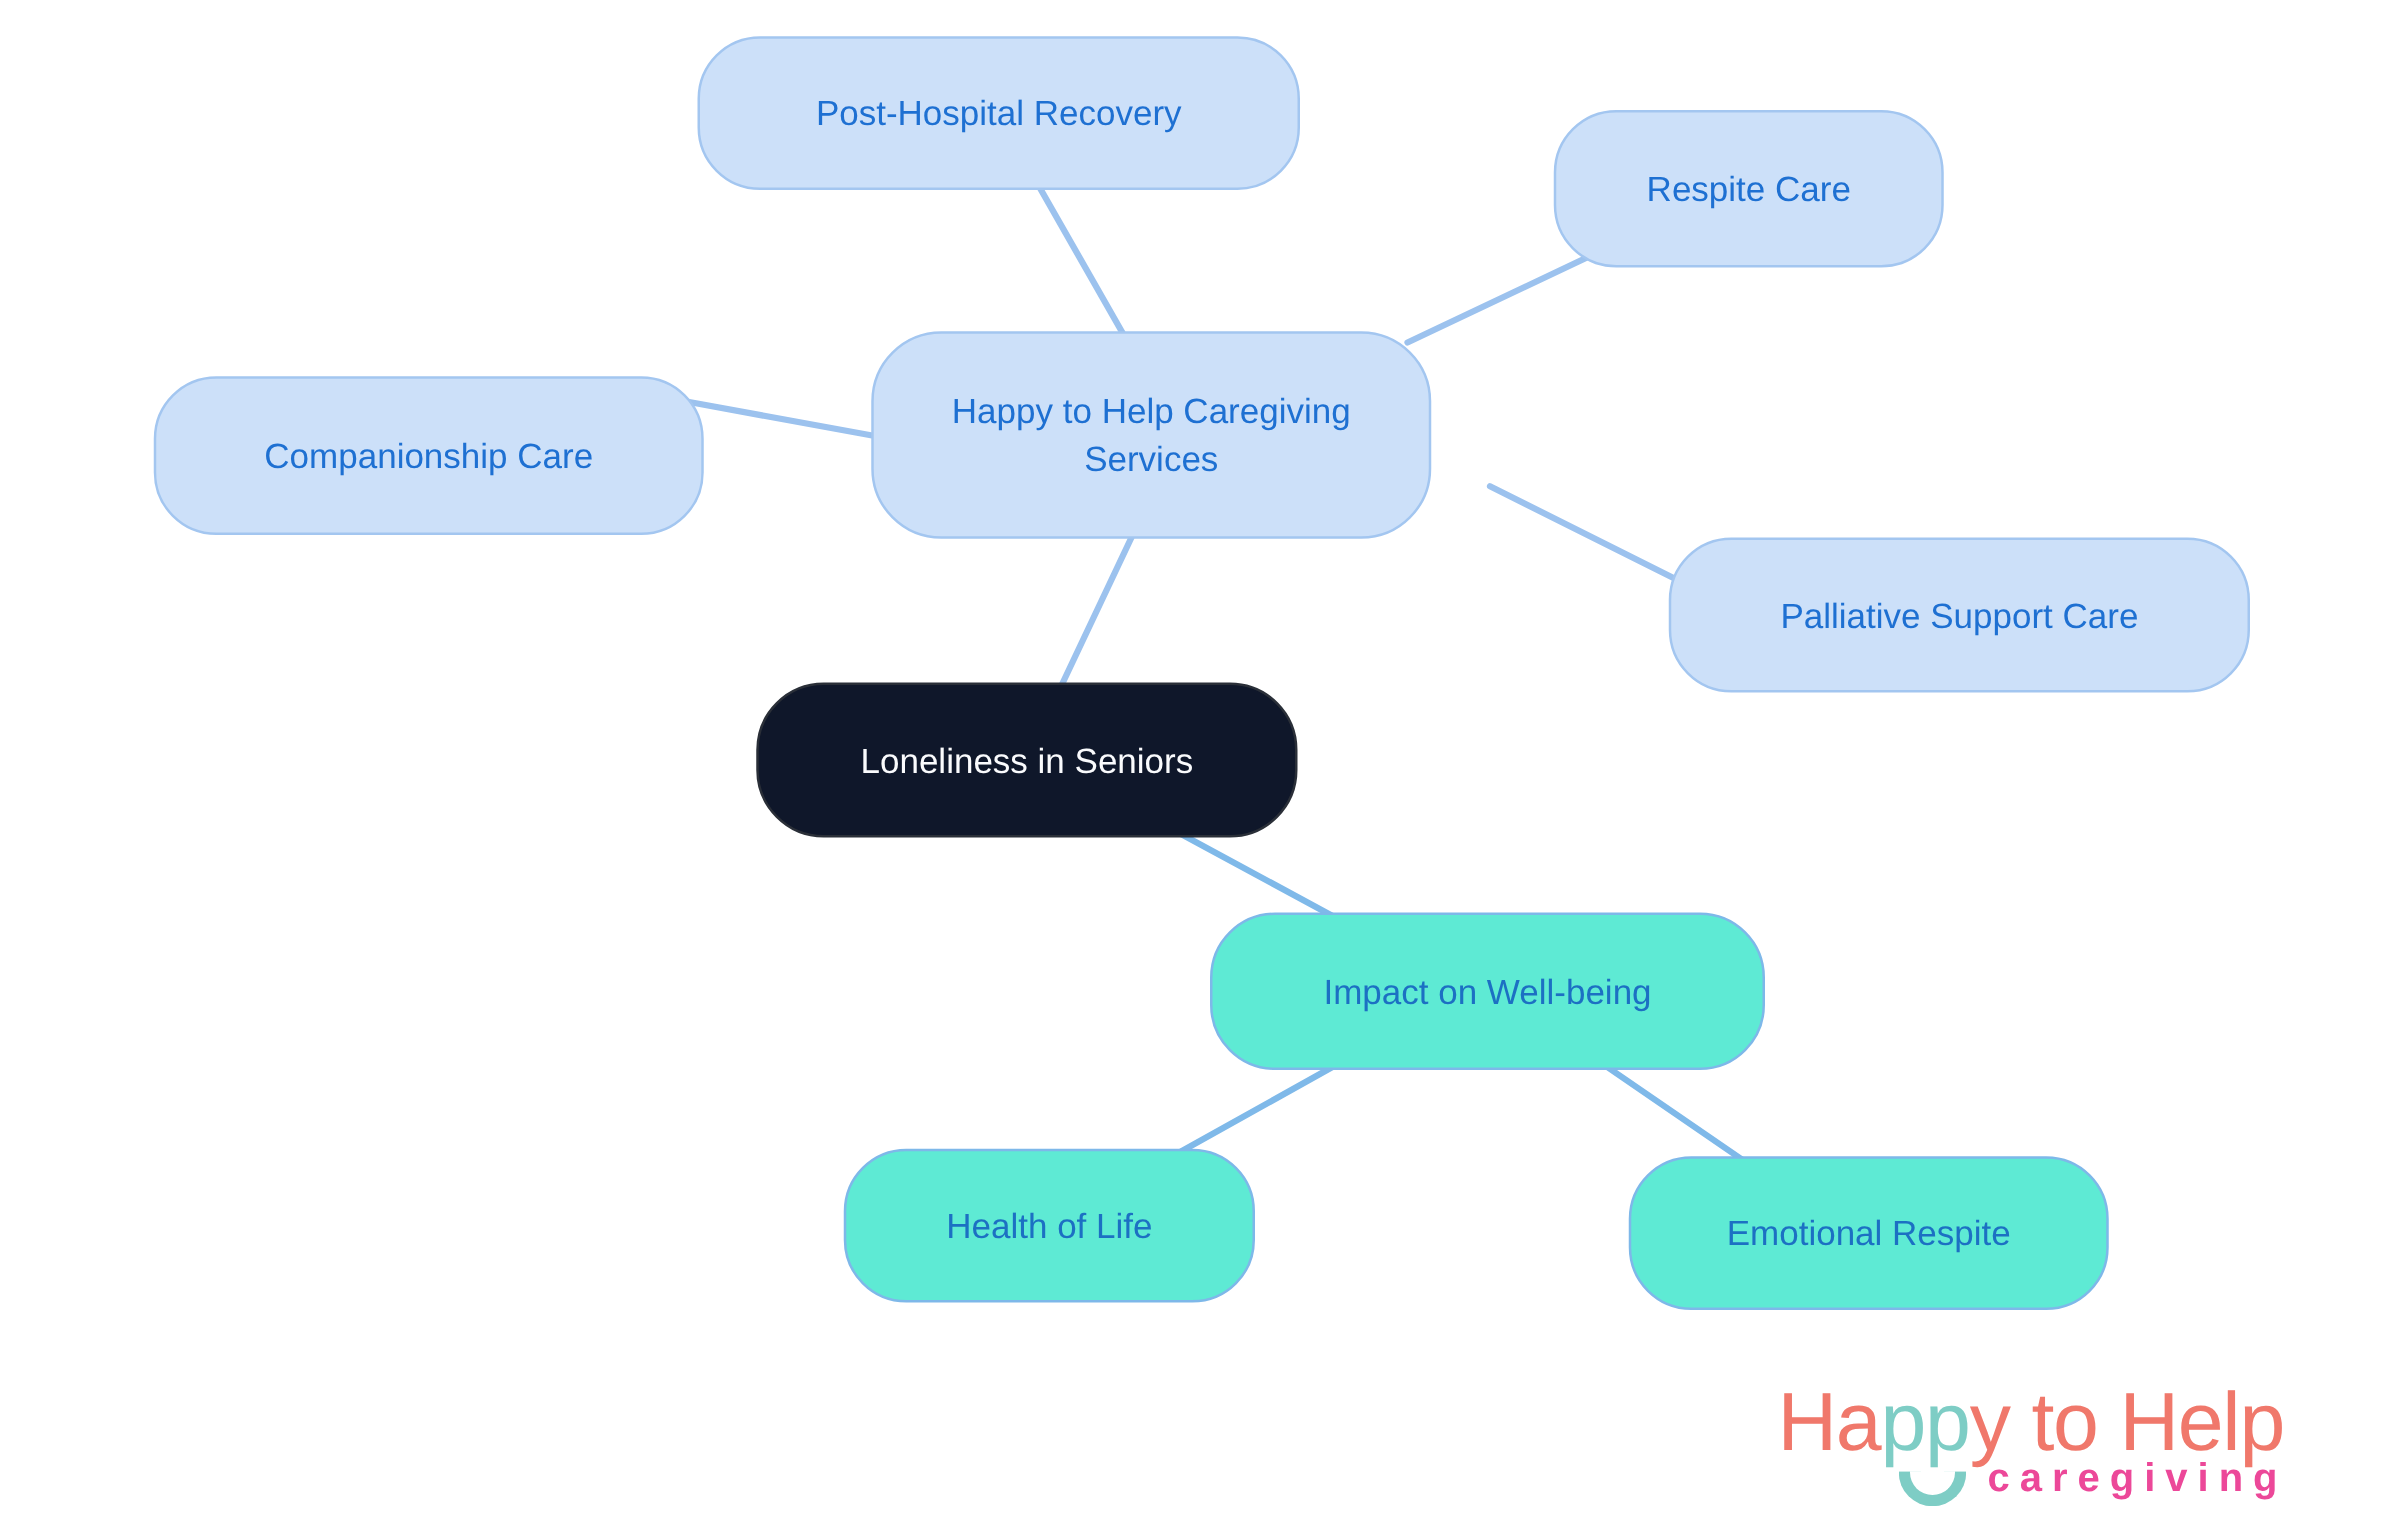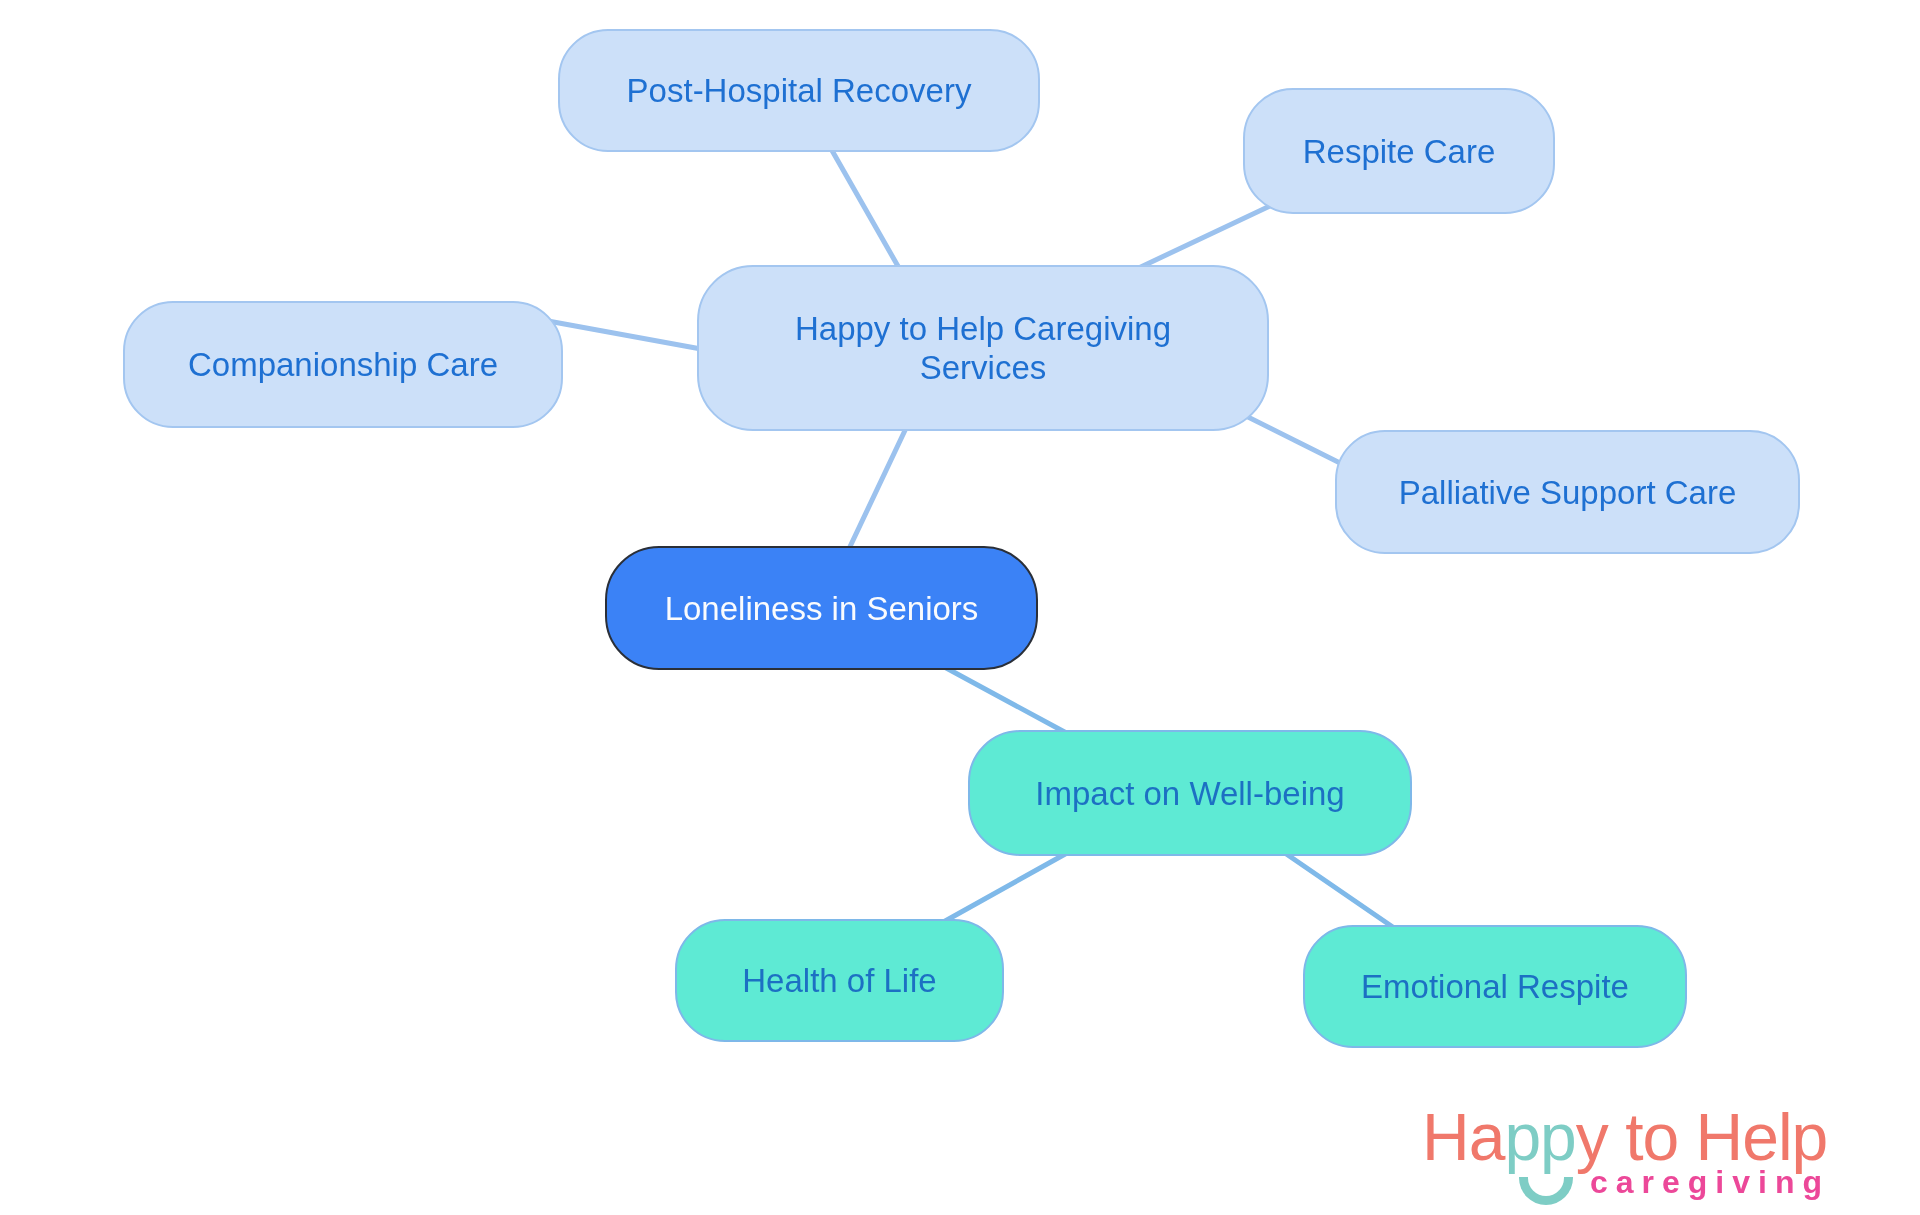--- a/index.html
+++ b/index.html
@@ -12,43 +12,43 @@
   }
   .edges{position:absolute;left:0;top:0;}
   .edge-primary{stroke:#9CC2EE;stroke-width:5;stroke-linecap:round;}
   .edge-secondary{stroke:#7FB9E9;stroke-width:5;stroke-linecap:round;}
 
   .node{
     position:absolute;
     display:flex;align-items:center;justify-content:center;
     text-align:center;
     box-sizing:border-box;
-    font-size:33px;
+    font-size:28px;
     line-height:39px;
     padding:12px 38px;
   }
   .l1{
     background:#CCE0F9;
     border:2.5px solid #A3C6F0;
     color:#1E70D2;
     border-radius:50px;
   }
   .l2{
     background:#5eead4;
     border:2.5px solid #7EB8E9;
     color:#1C70C3;
     border-radius:50px;
   }
   .root{
-    background:#3b82f6;
+    background:#0f172a;
     border:2.5px solid #2A2F38;
     color:#FAFBFD;
     border-radius:54px;
   }
-  .n-hub        {left:697px; top:265px; width:572px; height:166px; border-radius:56px;}
+  .n-hub        {left:697px; top:265px; width:448px; height:166px; border-radius:56px;}
   .n-posthosp   {left:558px; top:29px;  width:482px; height:123px;}
   .n-respite    {left:1243px;top:88px;  width:312px; height:126px;}
   .n-companion  {left:123px; top:253px; width:440px; height:127px;margin-top:48px;}
   .n-palliative {left:1335px;top:430px; width:465px; height:124px;}
   .n-root       {left:605px; top:546px; width:433px; height:124px;}
   .n-impact     {left:968px; top:730px; width:444px; height:126px; border-radius:52px;}
   .n-quality    {left:675px; top:919px; width:329px; height:123px;}
   .n-emotional  {left:1303px;top:925px; width:384px; height:123px;}
 
   

